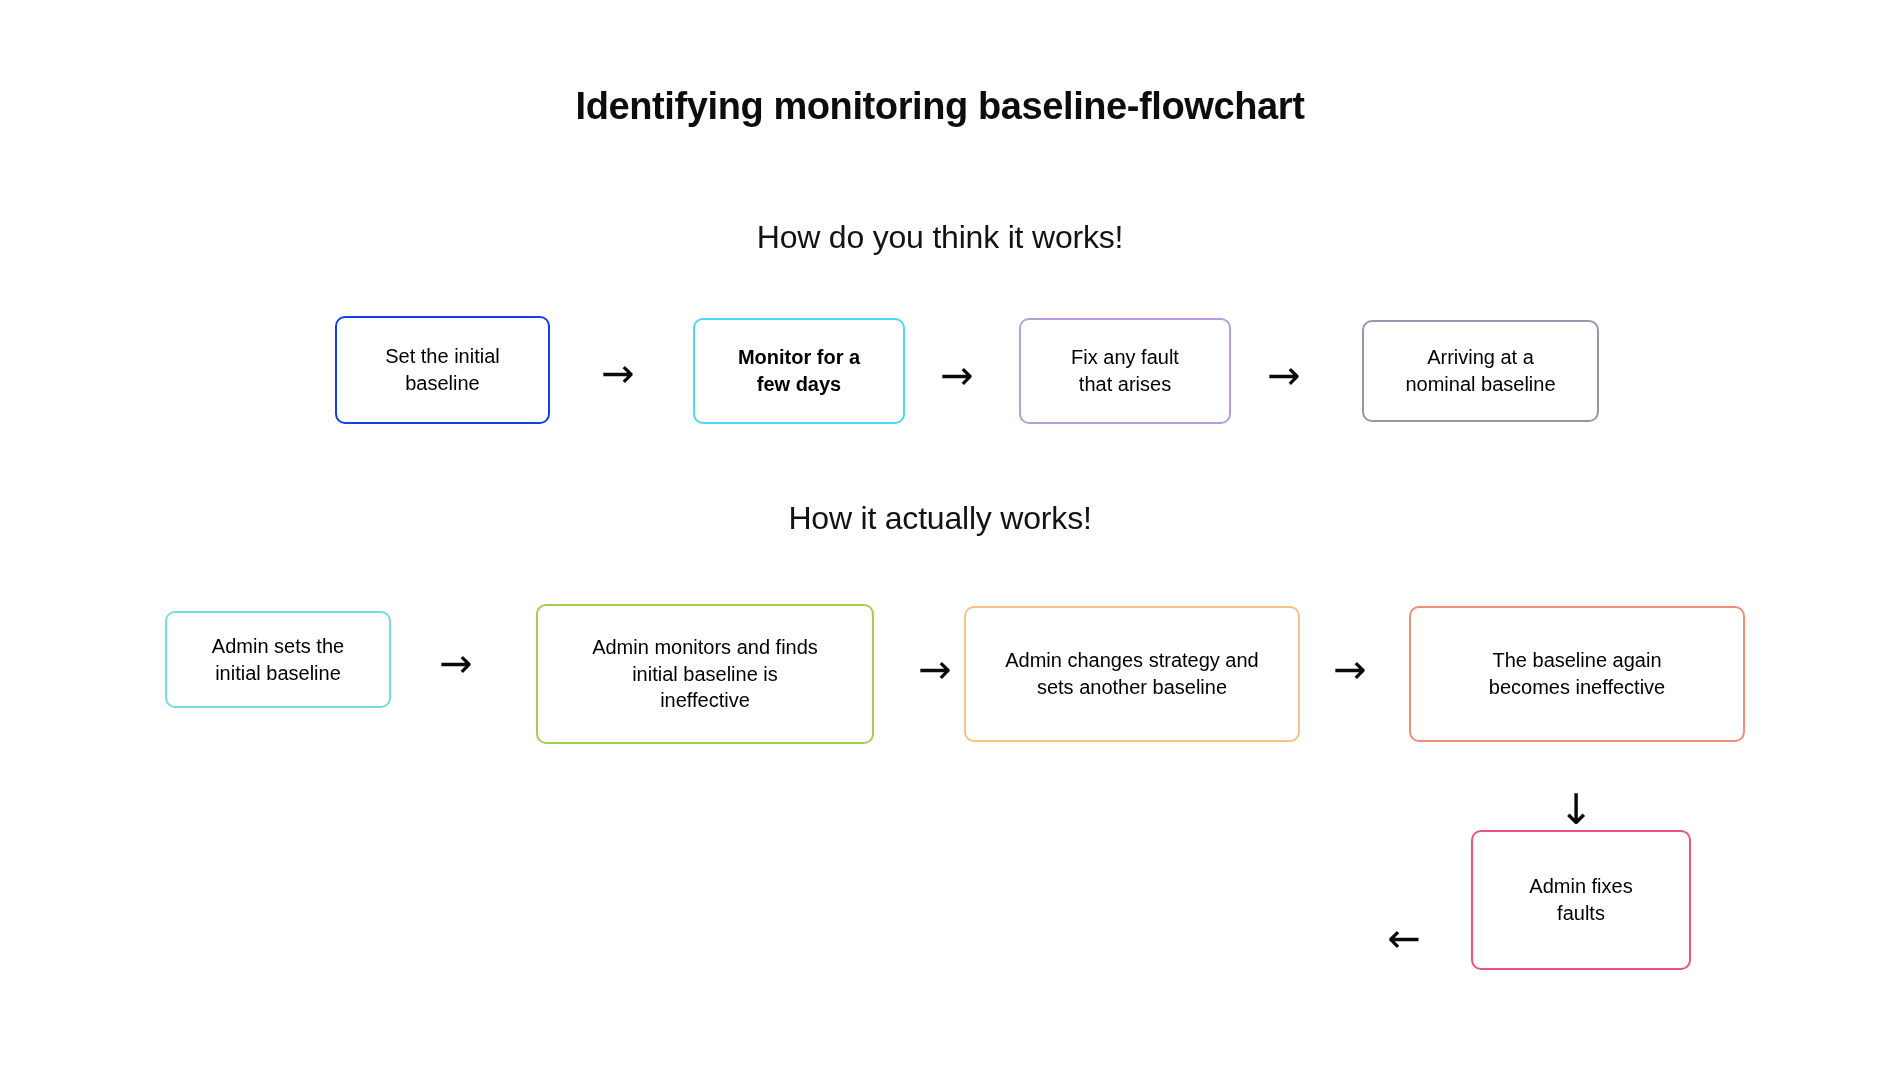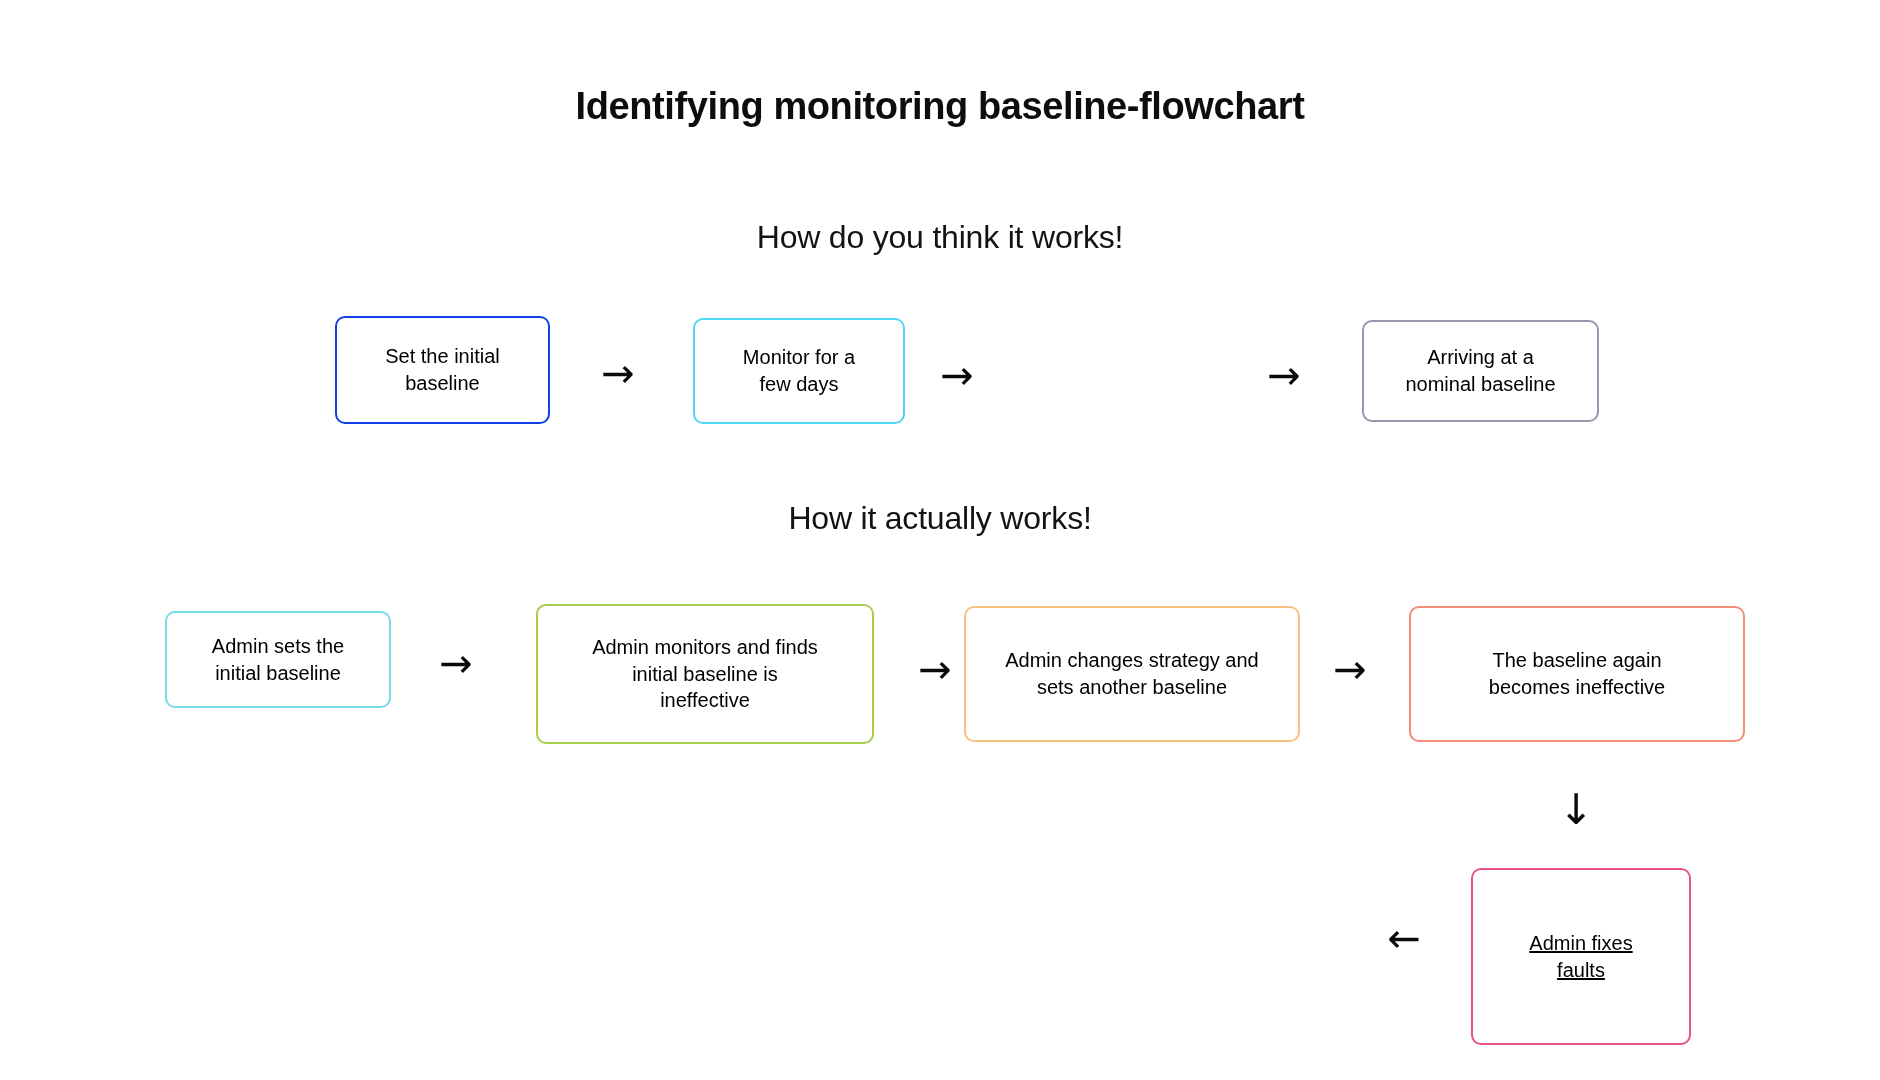--- a/index.html
+++ b/index.html
@@ -76,21 +76,21 @@
     line-height: 1;
     font-family: "DejaVu Sans", sans-serif;
     user-select: none;
   }
   .arrow-right { width: 64px; height: 46px; }
   .arrow-left  { width: 64px; height: 46px; }
   .arrow-down  { width: 46px; height: 64px; font-size: 42px; }
 
   
   #n-r1-0 { left: 335px;  top: 316px; width: 215px; height: 108px; }
-  #n-r1-1 { left: 693px;  top: 318px; width: 212px; height: 106px; }
+  #n-r1-1 { left: 693px;  top: 318px; width: 212px; height: 106px; font-weight: bold; }
   #n-r1-2 { left: 1019px; top: 318px; width: 212px; height: 106px; }
   #n-r1-3 { left: 1362px; top: 320px; width: 237px; height: 102px; }
 
   #a-r1-0 { left: 586px;  top: 350px; }
   #a-r1-1 { left: 925px;  top: 352px; }
   #a-r1-2 { left: 1252px; top: 352px; }
 
   
   #n-r2-0 { left: 165px;  top: 611px; width: 226px; height: 97px; }
   #n-r2-1 { left: 536px;  top: 604px; width: 338px; height: 140px; }
@@ -99,21 +99,21 @@
 
   #a-r2-0 { left: 424px;  top: 640px; }
   #a-r2-1 { left: 903px;  top: 646px; }
   #a-r2-2 { left: 1318px; top: 646px; }
 
   
   #a-down  { left: 1553px; top: 778px; }
 
   
   #n-r3-0 { left: 1085px; top: 868px; width: 260px; height: 140px; }
-  #n-r3-1 { left: 1471px; top: 868px; width: 220px; height: 177px; text-decoration: underline; }
+  #n-r3-1 { left: 1471px; top: 830px; width: 220px; height: 140px; }
 
   #a-left  { left: 1372px; top: 915px; }
 </style>
 </head>
 <body style="background: rgb(255, 255, 255); color: rgb(17, 17, 17);">
 
 <div class="canvas">
 
   <div class="title">Identifying monitoring baseline-flowchart</div>
 
@@ -126,20 +126,24 @@
 
   <div class="arrow arrow-right" id="a-r1-0">→</div>
 
   <div class="node" id="n-r1-1" style="border-color: rgb(77, 216, 245);">
     <span class="node-label">Monitor for a
 few days</span>
   </div>
 
   <div class="arrow arrow-right" id="a-r1-1">→</div>
 
+  <div class="node" id="n-r1-2" style="border-color: rgb(183, 158, 219);">
+    <span class="node-label">Fix any fault
+that arises</span>
+  </div>
 
   <div class="arrow arrow-right" id="a-r1-2">→</div>
 
   <div class="node" id="n-r1-3" style="border-color: rgb(154, 148, 174);">
     <span class="node-label">Arriving at a
 nominal baseline</span>
   </div>
 
   <div class="subtitle subtitle-2">How it actually works!</div>
 

